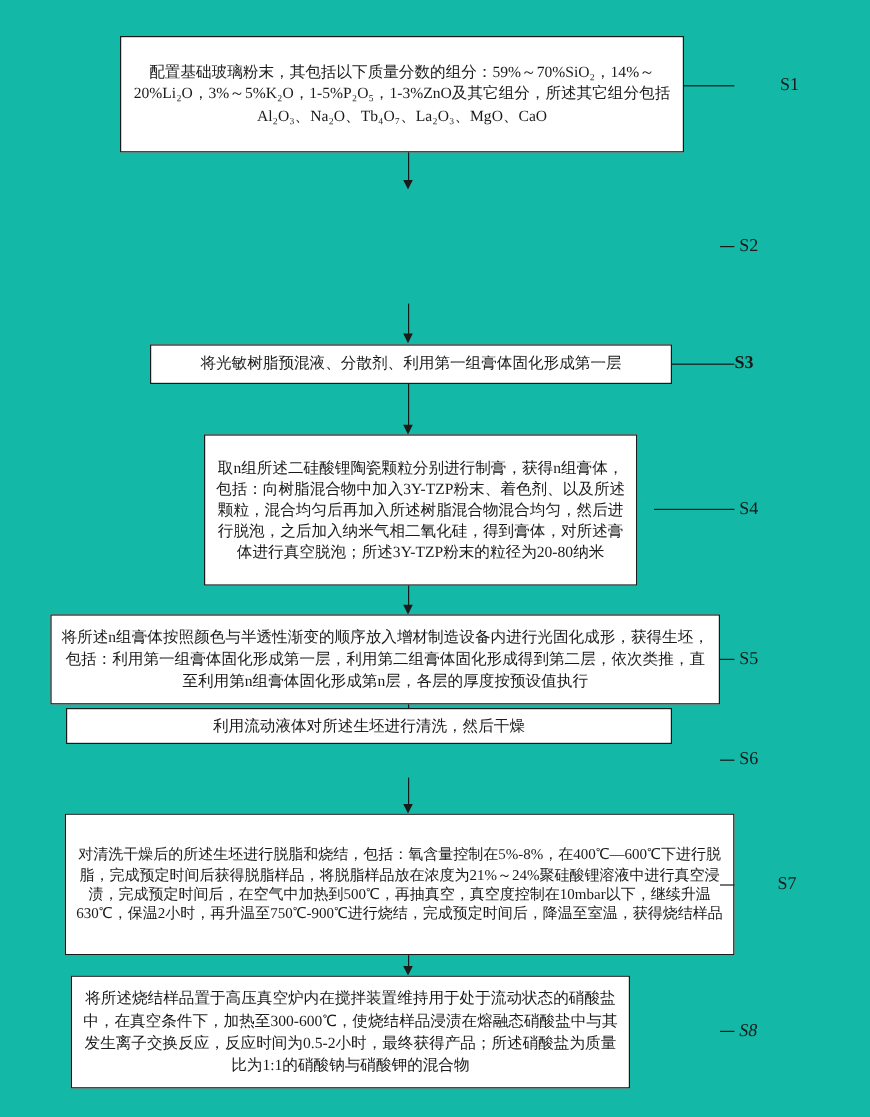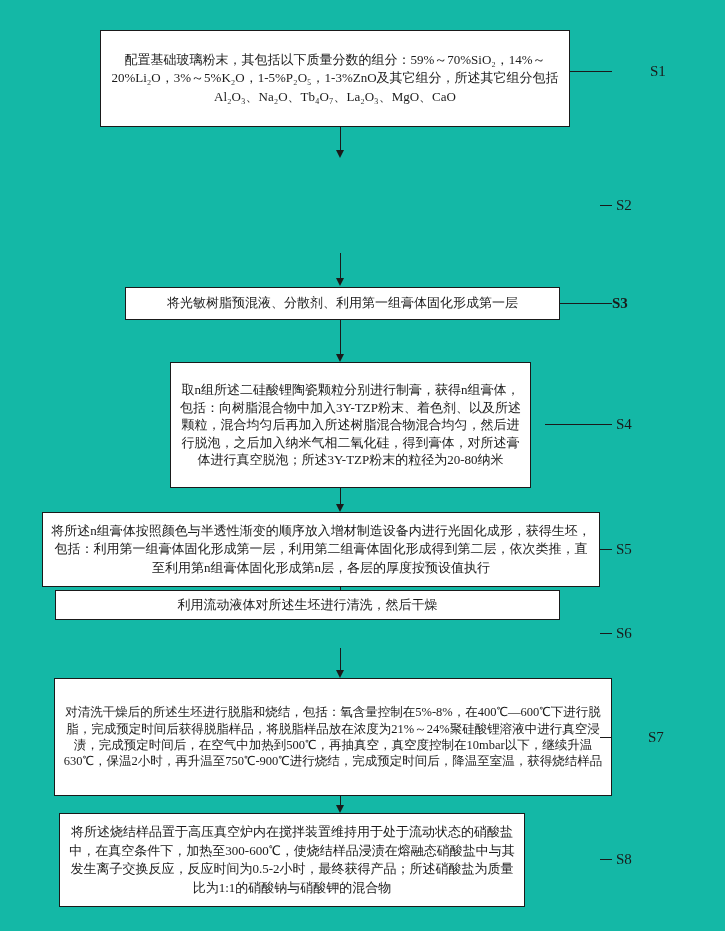--- a/index.html
+++ b/index.html
@@ -114,15 +114,15 @@
   </div>
   <div class="connector" style="left:600px; top:737px; width:12px;"></div>
   <div class="slabel" style="left:616px; top:730px;margin-left:32px;">S7</div>
   <div class="vline" style="left:340px; top:796px; height:10px;"></div>
   <div class="arrowhead" style="left:336px; top:805px;"></div>
 
   <div class="box" style="left:42px; top:813px; width:466px; height:94px;margin-left:17px;">
     <span class="txt">将所述烧结样品置于高压真空炉内在搅拌装置维持用于处于流动状态的硝酸盐中，在真空条件下，加热至300-600℃，使烧结样品浸渍在熔融态硝酸盐中与其发生离子交换反应，反应时间为0.5-2小时，最终获得产品；所述硝酸盐为质量比为1:1的硝酸钠与硝酸钾的混合物</span>
   </div>
   <div class="connector" style="left:600px; top:859px; width:12px;"></div>
-  <div class="slabel" style="left:616px; top:852px;">S8</div>
+  <div class="slabel" style="left:616px; top:852px;font-style:italic;">S8</div>
 
 </div>
 
 </body></html>

